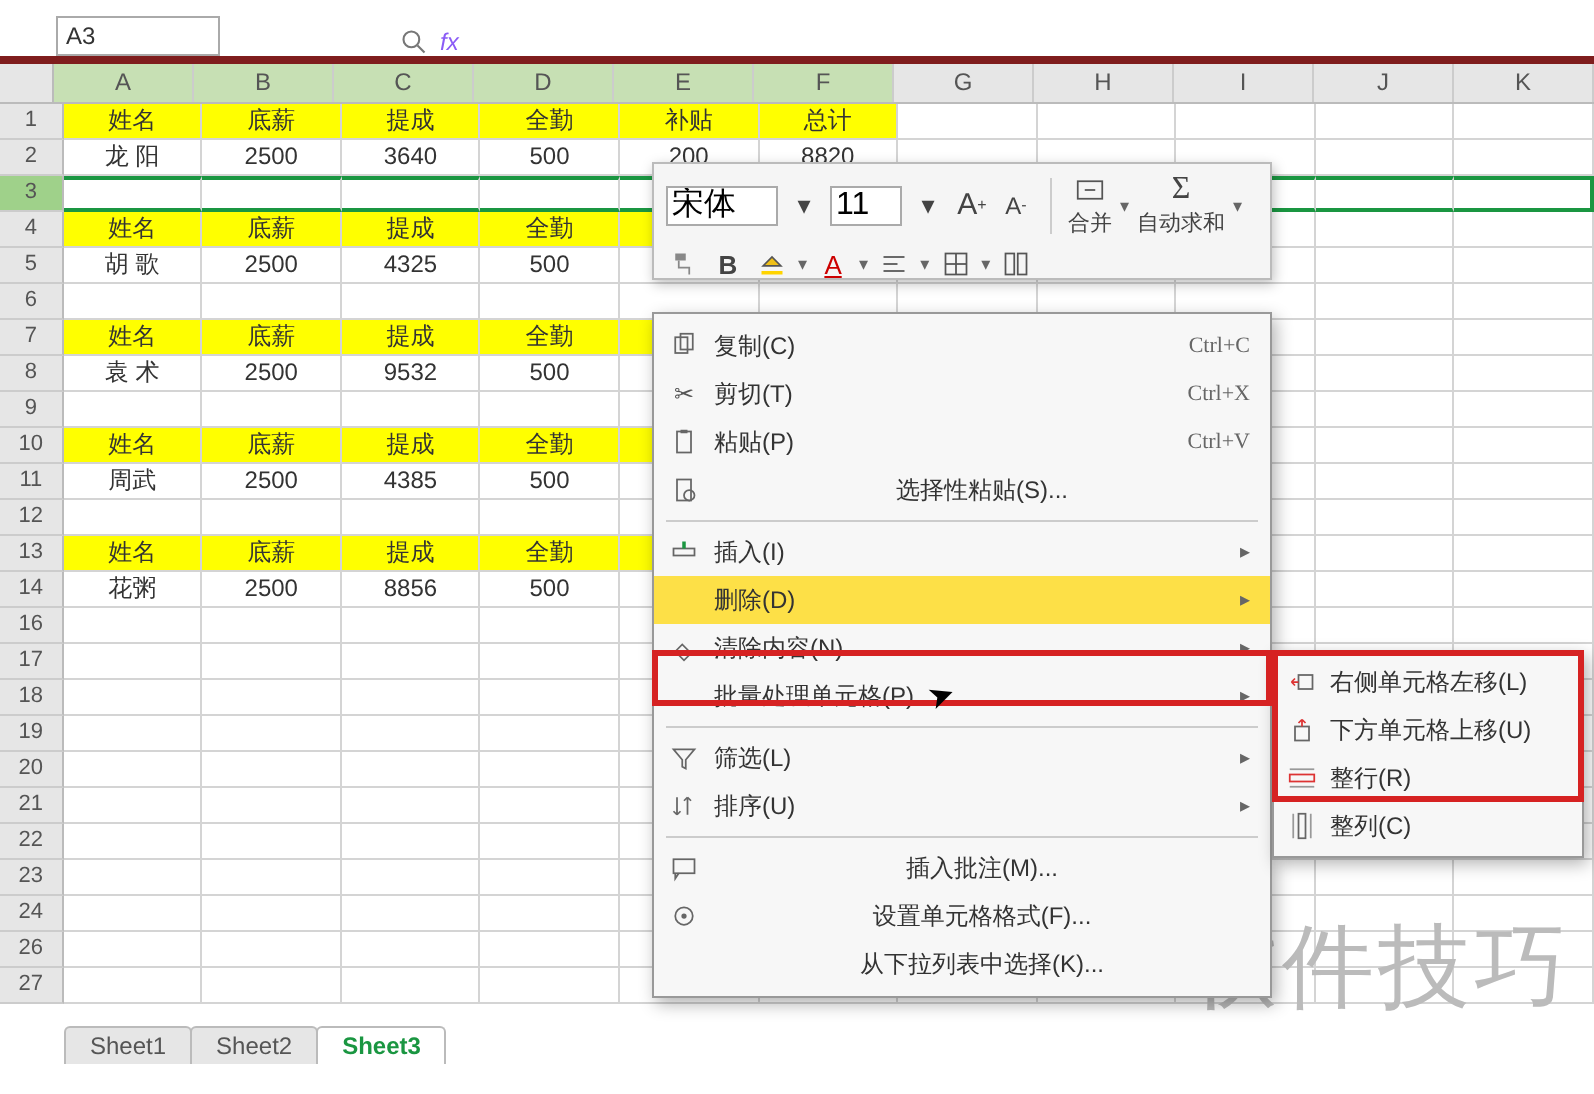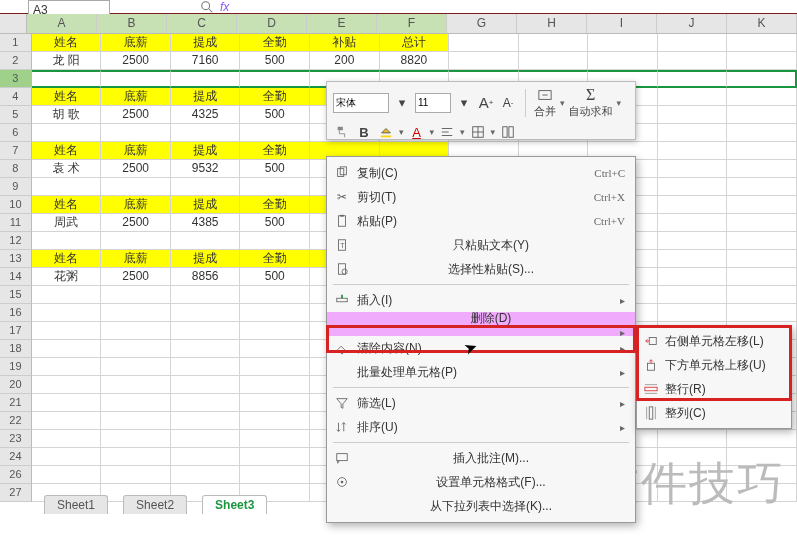--- a/index.html
+++ b/index.html
@@ -1,60 +1,60 @@
 <!DOCTYPE html>
 <html><head>
 <meta charset="utf-8">
 <style>
 *{box-sizing:border-box;margin:0;padding:0;}
 body{font-family:"Microsoft YaHei","SimSun",Arial,sans-serif;font-size:12px;background:#fff;color:#333;width:797px;height:547px;overflow:hidden;position:relative;}
-.topbar{height:14px;display:flex;align-items:flex-start;border-bottom:1px solid #7f1d1d;}
+.topbar{height:32px;display:flex;align-items:flex-end;border-bottom:4px solid #7f1d1d;}
 .name-box{width:82px;height:20px;border:1px solid #aaa;margin-left:28px;padding:0 4px;line-height:18px;background:#fff;}
 .fx-area{display:flex;align-items:center;margin-left:90px;gap:6px;}
 .fx-area svg{display:block;}
 .fx-label{font-style:italic;color:#8b5cf6;}
 .grid-wrap{position:relative;height:500px;}
 .col-headers{display:flex;height:20px;background:#e6e6e6;border-bottom:1px solid #bbb;}
 .corner{width:32px;border-right:1px solid #bbb;background:#e6e6e6;}
 .col-h{width:70px;text-align:center;line-height:19px;border-right:1px solid #ccc;color:#555;background:#e6e6e6;}
 .col-h.sel{background:#c7e0b4;}
 .rows{position:relative;}
 .row{display:flex;height:18px;}
 .row-h{width:32px;text-align:center;line-height:17px;background:#e6e6e6;border-right:1px solid #bbb;border-bottom:1px solid #ccc;color:#555;font-size:11px;}
 .row-h.sel{background:#9fd18a;}
 .cell{width:70px;height:18px;border-right:1px solid #d4d4d4;border-bottom:1px solid #d4d4d4;text-align:center;line-height:17px;font-size:12px;overflow:hidden;}
 .yellow{background:#ffff00;}
 .selected-row .cell{border-top:2px solid #1a9641;border-bottom:2px solid #1a9641;}
 .selected-row .cell:first-of-type{border-left:2px solid #1a9641;}
 .selected-row .cell:last-of-type{border-right:2px solid #1a9641;}
 .mini-toolbar{position:absolute;left:326px;top:81px;width:310px;height:59px;background:#f5f5f5;border:1px solid #bbb;box-shadow:1px 2px 6px rgba(0,0,0,.25);padding:4px 6px;display:flex;flex-direction:column;gap:4px;}
 .mini-toolbar .r1{display:flex;align-items:center;gap:4px;}
-.mini-toolbar select,.mini-toolbar input{border:1px solid #aaa;height:20px;font-size:10px;background:#fff;}
+.mini-toolbar select,.mini-toolbar input{border:1px solid #aaa;height:20px;font-size:16px;background:#fff;}
 .mini-toolbar .font-name{width:56px;padding:0 2px;}
 .mini-toolbar .font-size{width:36px;padding:0 2px;}
 .mini-toolbar .aicon{width:18px;height:18px;display:inline-flex;align-items:center;justify-content:center;font-size:13px;color:#444;}
 .mini-toolbar .sep{width:1px;height:28px;background:#ccc;margin:0 4px;}
 .mini-toolbar .r2{display:flex;align-items:center;gap:4px;}
 .mini-toolbar .txtlbl{font-size:11px;color:#444;}
 .mini-toolbar .sigma{font-size:16px;font-family:serif;}
 .group-v{display:flex;flex-direction:column;align-items:center;font-size:11px;color:#444;}
 .ctx-menu{position:absolute;left:326px;top:156px;width:310px;background:#f7f7f7;border:1px solid #999;box-shadow:2px 3px 8px rgba(0,0,0,.3);padding:4px 0;z-index:10;}
 .ctx-item{display:flex;align-items:center;height:24px;padding:0 10px 0 30px;position:relative;font-size:12px;justify-content:center;}
 .ctx-item .ic{position:absolute;left:6px;top:3px;width:18px;height:18px;display:flex;align-items:center;justify-content:center;color:#555;}
 .ctx-item .shortcut{margin-left:auto;color:#666;font-size:11px;font-family:Liberation Serif, serif;}
 .ctx-item .arrow{margin-left:auto;color:#666;font-size:10px;}
 .ctx-sep{height:1px;background:#ccc;margin:3px 6px;}
-.ctx-item.active{background:#f0abfc;flex-direction:column;}
+.ctx-item.active{background:#fde047;}
 .highlight-red{position:absolute;border:3px solid #d62222;pointer-events:none;z-index:20;}
 .hl1{left:326px;top:325px;width:310px;height:28px;}
 .hl2{left:636px;top:325px;width:156px;height:76px;}
 .sub-menu{position:absolute;left:636px;top:325px;width:156px;background:#f7f7f7;border:1px solid #999;box-shadow:2px 3px 8px rgba(0,0,0,.3);padding:3px 0;z-index:15;}
 .sub-item{display:flex;align-items:center;height:24px;padding:0 8px 0 28px;position:relative;font-size:12px;}
 .sub-item .ic{position:absolute;left:5px;top:3px;width:18px;height:18px;display:flex;align-items:center;justify-content:center;color:#555;font-size:12px;}
-.sheet-tabs{position:absolute;bottom:0;left:44px;height:22px;display:flex;align-items:flex-end;gap:16px;}
+.sheet-tabs{position:absolute;bottom:0;left:32px;height:22px;display:flex;align-items:flex-end;gap:0;}
 .sheet-tab{padding:2px 12px;border:1px solid #bbb;border-bottom:none;background:#e6e6e6;font-size:12px;color:#555;border-radius:3px 3px 0 0;margin-right:-1px;}
 .sheet-tab.active{background:#fff;color:#1a9641;font-weight:bold;}
 .watermark{position:absolute;right:12px;bottom:32px;color:#bbb;font-size:46px;font-family:"SimHei","Microsoft YaHei";z-index:5;pointer-events:none;letter-spacing:2px;}
 .cursor{position:absolute;left:464px;top:338px;z-index:30;font-size:16px;color:#000;pointer-events:none;transform:rotate(-20deg);}
 svg.ic-svg{width:14px;height:14px;}
 </style>
 </head>
 <body>
 
 <div class="topbar">
@@ -99,21 +99,21 @@
         <div class="cell"></div>
         <div class="cell"></div>
         <div class="cell"></div>
         <div class="cell"></div>
         <div class="cell"></div>
       </div>
       <div class="row">
         <div class="row-h">2</div>
         <div class="cell">龙 阳</div>
         <div class="cell">2500</div>
-        <div class="cell">7160</div>
+        <div class="cell">3640</div>
         <div class="cell">500</div>
         <div class="cell">200</div>
         <div class="cell">8820</div>
         <div class="cell"></div>
         <div class="cell"></div>
         <div class="cell"></div>
         <div class="cell"></div>
         <div class="cell"></div>
       </div>
       <div class="row selected-row">
@@ -269,34 +269,20 @@
         <div class="cell"></div>
         <div class="cell"></div>
         <div class="cell"></div>
       </div>
       <div class="row">
         <div class="row-h">14</div>
         <div class="cell">花粥</div>
         <div class="cell">2500</div>
         <div class="cell">8856</div>
         <div class="cell">500</div>
-        <div class="cell"></div>
-        <div class="cell"></div>
-        <div class="cell"></div>
-        <div class="cell"></div>
-        <div class="cell"></div>
-        <div class="cell"></div>
-        <div class="cell"></div>
-      </div>
-      <div class="row">
-        <div class="row-h">15</div>
-        <div class="cell"></div>
-        <div class="cell"></div>
-        <div class="cell"></div>
-        <div class="cell"></div>
         <div class="cell"></div>
         <div class="cell"></div>
         <div class="cell"></div>
         <div class="cell"></div>
         <div class="cell"></div>
         <div class="cell"></div>
         <div class="cell"></div>
       </div>
       <div class="row">
         <div class="row-h">16</div>
@@ -551,29 +537,20 @@
           <rect x="6" y="1" width="4" height="2" fill="#666"></rect>
         </svg>
       </span>
       <span>粘贴(P)</span>
       <span class="shortcut">Ctrl+V</span>
     </div>
   <div class="ctx-item">
       <span class="ic">
         <svg class="ic-svg" viewBox="0 0 16 16">
           <rect x="4" y="2" width="8" height="12" fill="none" stroke="#666"></rect>
-          <text x="6" y="11" font-size="8" fill="#666">T</text>
-        </svg>
-      </span>
-      <span>只粘贴文本(Y)</span>
-    </div>
-  <div class="ctx-item">
-      <span class="ic">
-        <svg class="ic-svg" viewBox="0 0 16 16">
-          <rect x="4" y="2" width="8" height="12" fill="none" stroke="#666"></rect>
           <circle cx="11" cy="11" r="3" fill="none" stroke="#666"></circle>
         </svg>
       </span>
       <span>选择性粘贴(S)...</span>
     </div>
   <div class="ctx-sep"></div>
   <div class="ctx-item">
       <span class="ic">
         <svg class="ic-svg" viewBox="0 0 16 16">
           <rect x="2" y="6" width="12" height="4" fill="none" stroke="#666"></rect>

